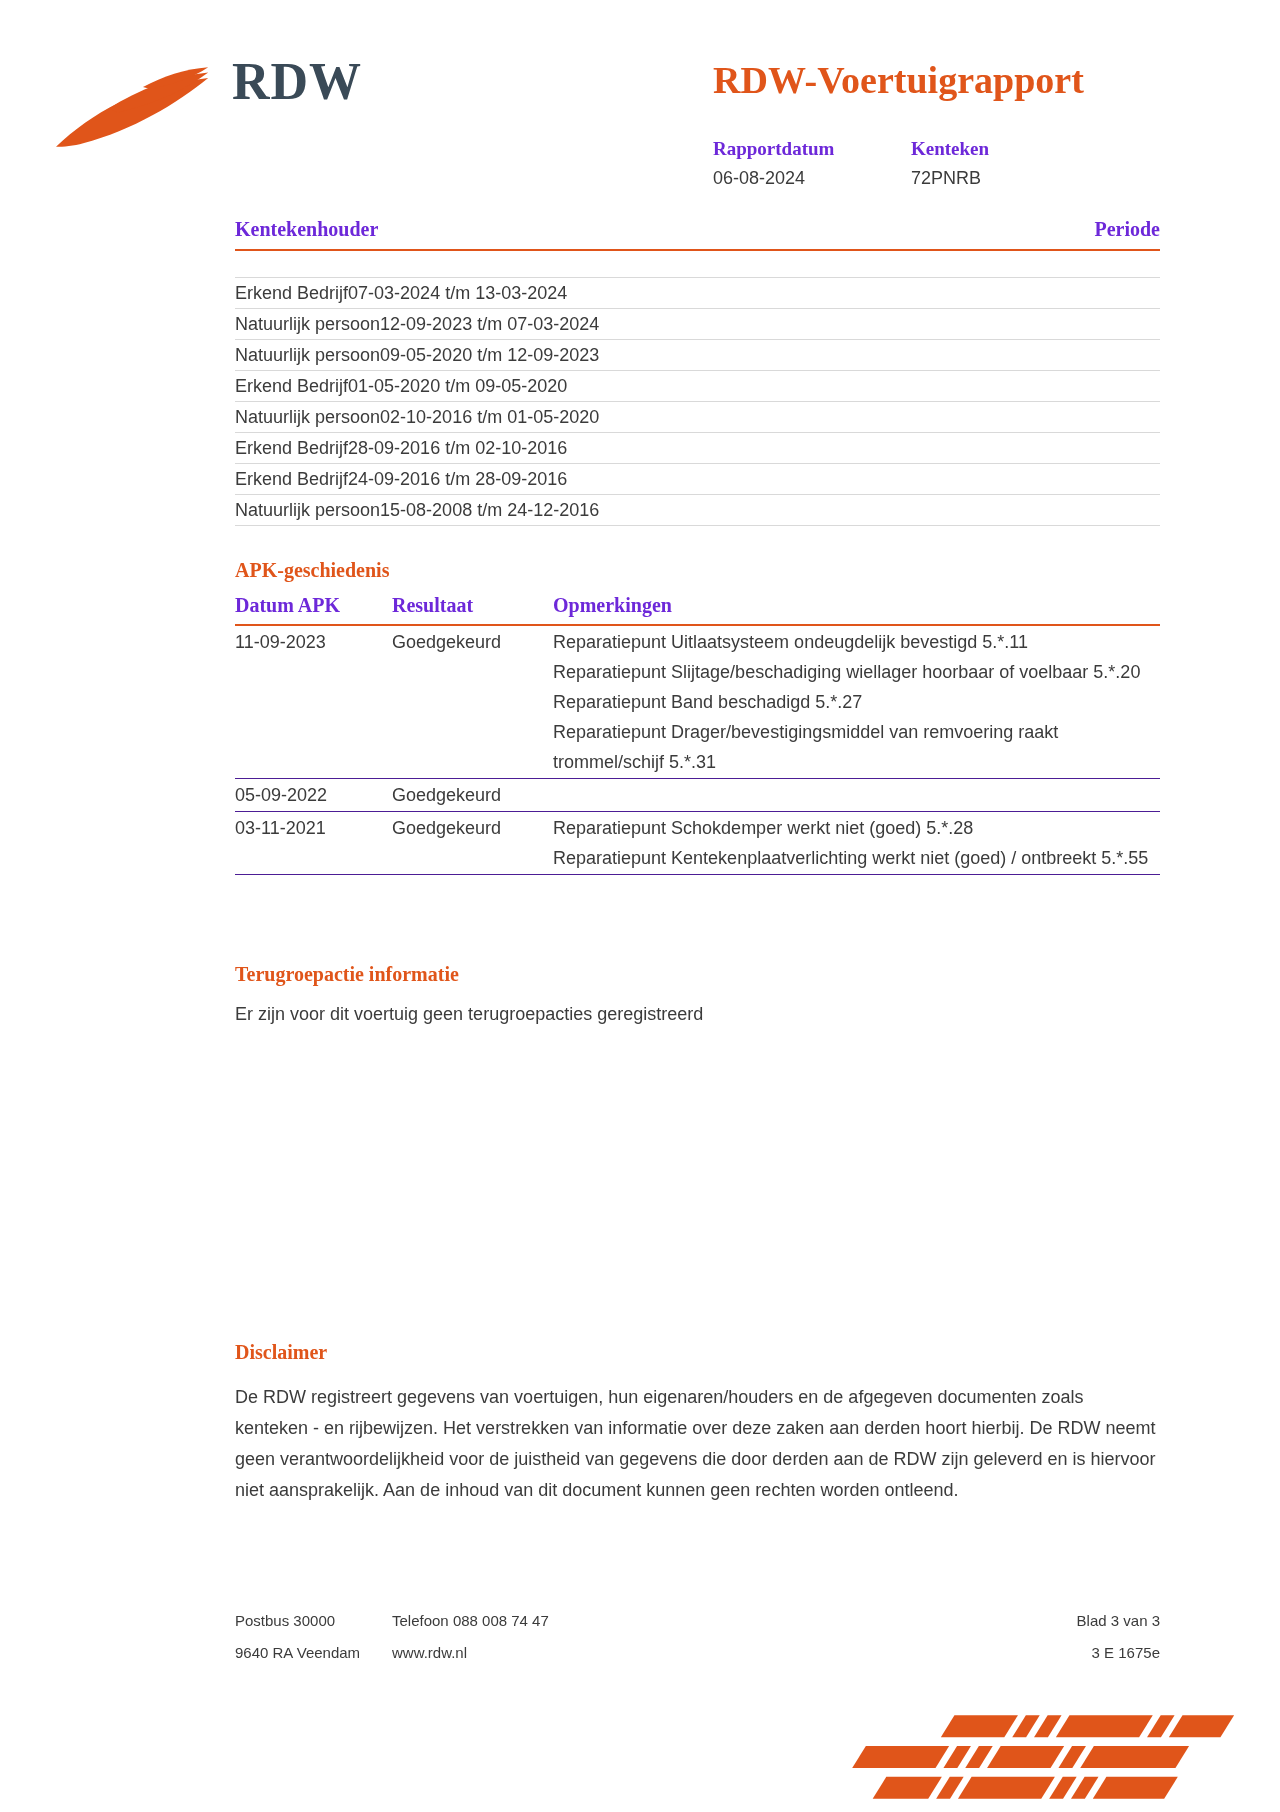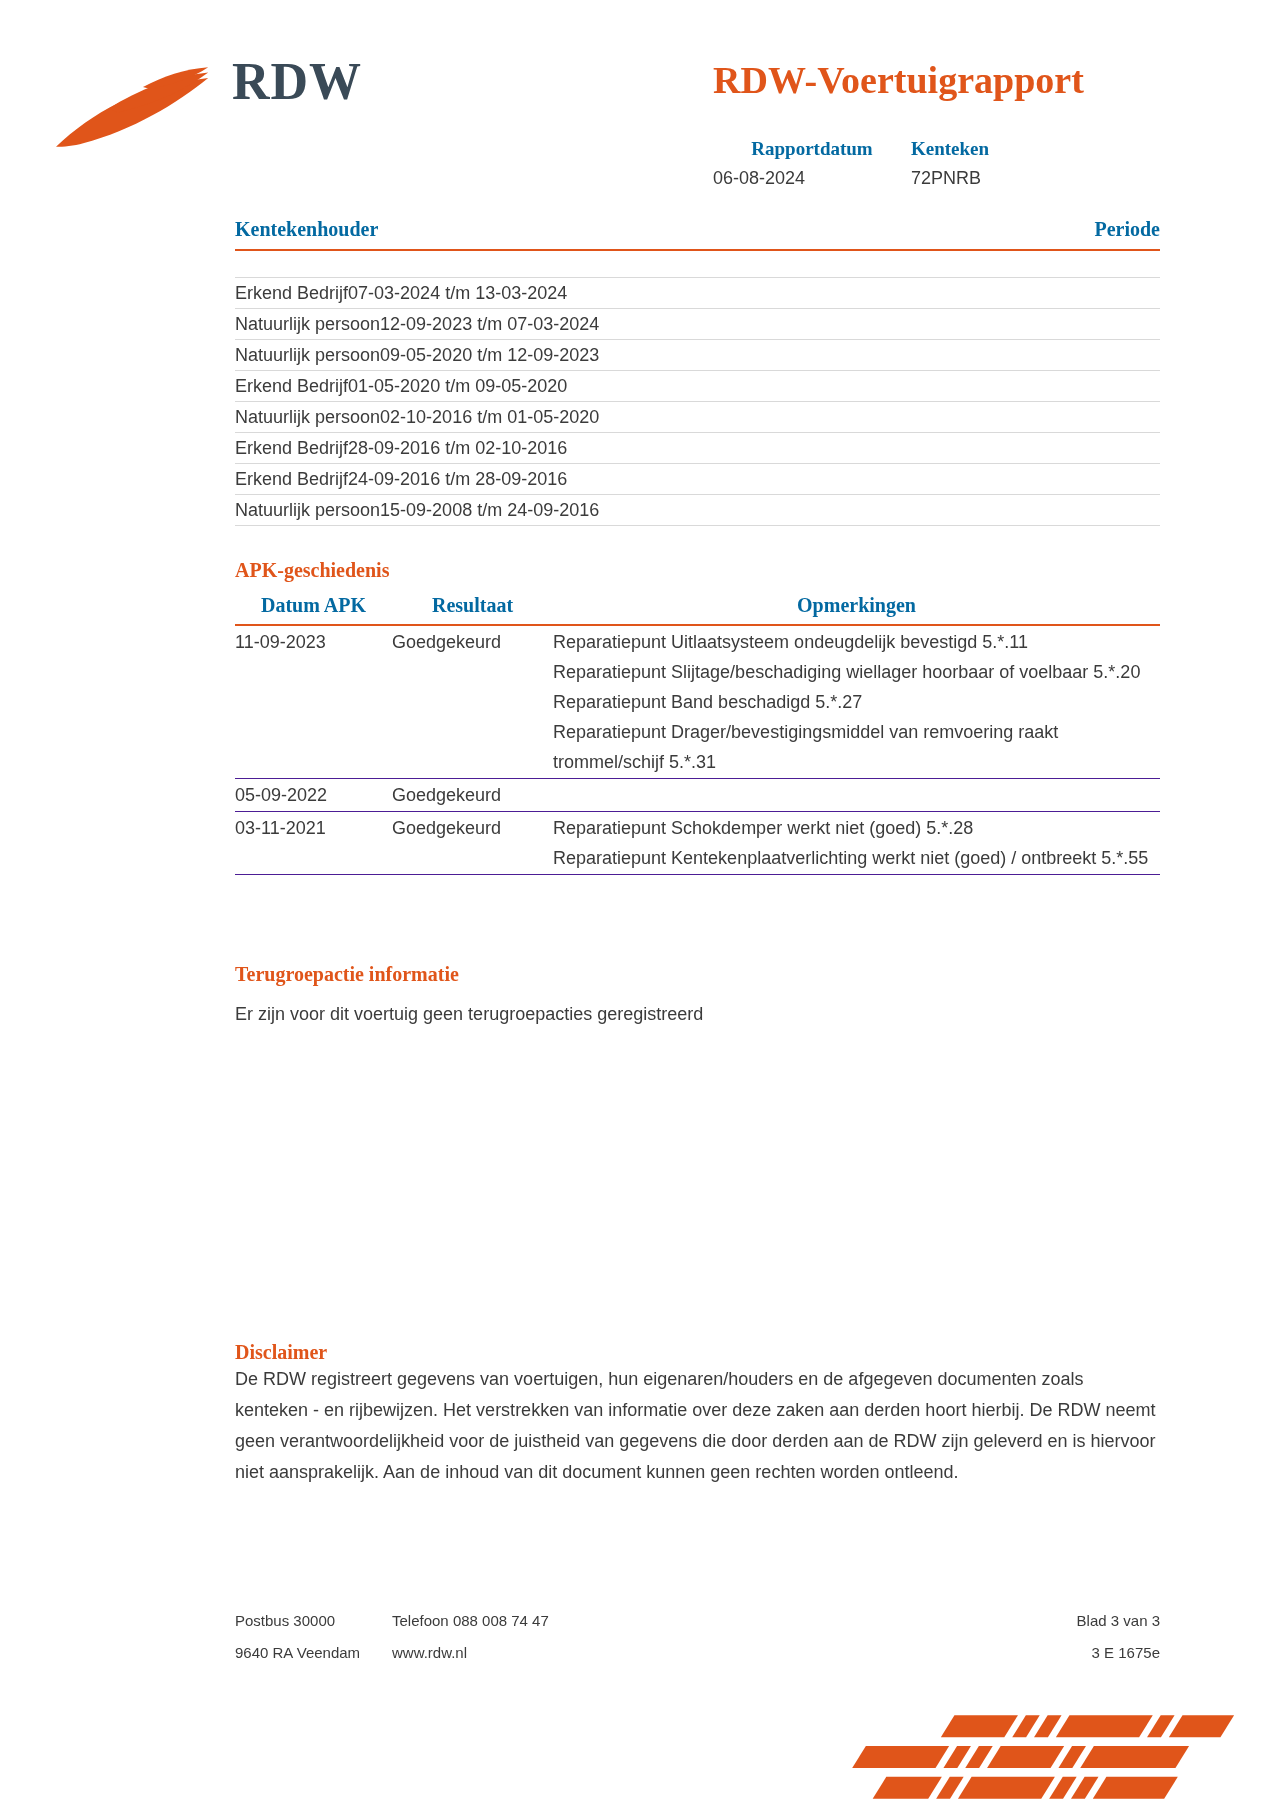--- a/index.html
+++ b/index.html
@@ -10,21 +10,21 @@
     height: 1812px;
     background: #ffffff;
     font-family: "Liberation Sans", "DejaVu Sans", sans-serif;
     color: #3b3b3b;
     font-size: 18px;
     overflow: hidden;
     padding-left: 48px;
   }
   .abs { position: absolute; }
   .serif { font-family: "Liberation Serif", "DejaVu Serif", serif; font-weight: 700; }
-  .navy { color: #0369a1; text-align: center; }
+  .navy { color: #6d28d9; }
   .orange-text { color: #e0551a; }
 
   
   .logo-swoosh { left: 56px; top: 58px; width: 154px; height: 98px; }
   .logo-swoosh svg { width: 100%; height: 100%; display: block; }
   .logo-word {
     left: 232px; top: 52px;
     font-size: 52px; letter-spacing: 1px;
     color: #3a4a57;
   }
@@ -71,21 +71,21 @@
     padding: 1px 0;
     border-bottom: 1px solid #4c1d95;
   }
 
   
   .recall-section { left: 235px; top: 962px; width: 925px; }
   .recall-text { margin-top: 14px; line-height: 28px; }
 
   
   .disclaimer-section { left: 235px; top: 1340px; width: 925px; }
-  .disclaimer-text { line-height: 31px; }
+  .disclaimer-text { margin-top: 18px; line-height: 31px; }
 
   
   .footer { left: 235px; top: 1612px; width: 925px;
     display: grid; grid-template-columns: 157px 1fr auto;
     row-gap: 15px; font-size: 15px;
   }
   .footer .right { text-align: right; }
 
   
   .pattern { left: 776px; top: 1714px; width: 466px; height: 88px; }
@@ -146,21 +146,21 @@
       <div class="kh-row">
         <span>Erkend Bedrijf</span>
         <span>28-09-2016 t/m 02-10-2016</span>
       </div>
       <div class="kh-row">
         <span>Erkend Bedrijf</span>
         <span>24-09-2016 t/m 28-09-2016</span>
       </div>
       <div class="kh-row">
         <span>Natuurlijk persoon</span>
-        <span>15-09-2008 t/m 24-09-2016</span>
+        <span>15-08-2008 t/m 24-12-2016</span>
       </div>
     </div>
   </section>
 
   <section class="abs apk-section">
     <div class="section-heading serif orange-text">APK-geschiedenis</div>
     <div class="apk-colhead">
       <span class="serif navy">Datum APK</span>
       <span class="serif navy">Resultaat</span>
       <span class="serif navy">Opmerkingen</span>

